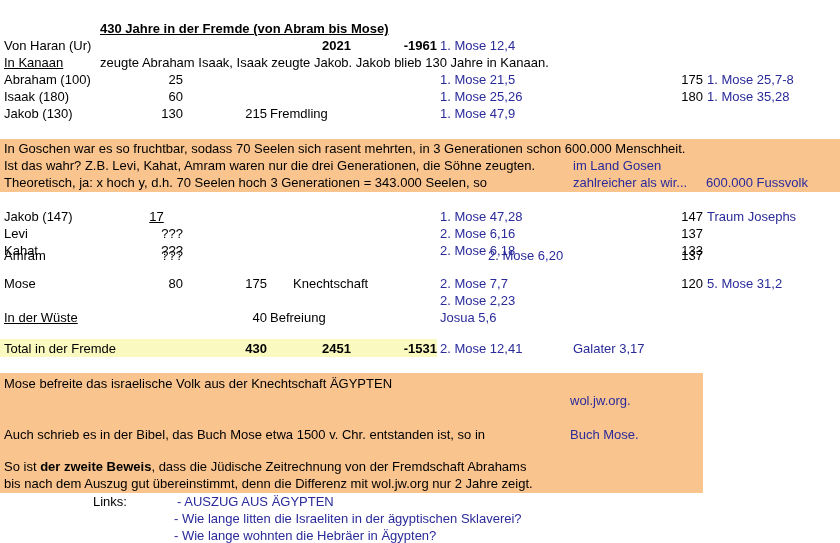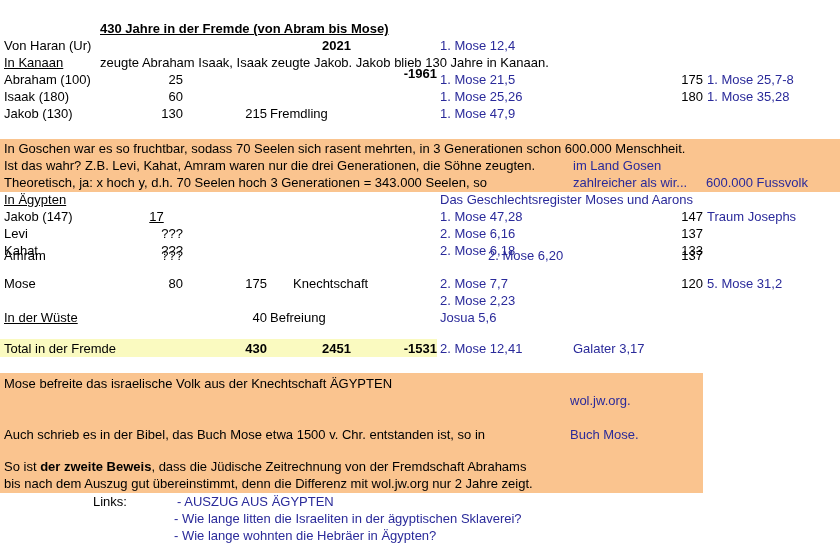--- a/index.html
+++ b/index.html
@@ -33,21 +33,21 @@
   <div class="band orange" style="top:373px;left:0;width:703px;height:120px;"></div>
 
 
   <div class="r" style="top:21px;">
     <span class="t b u" style="left:100px;">430 Jahre in der Fremde (von Abram bis Mose)</span>
   </div>
 
   <div class="r" style="top:38px;">
     <span class="t" style="left:4px;">Von Haran (Ur)</span>
     <span class="t num b" style="left:295px;width:56px;">2021</span>
-    <span class="t num b" style="left:377px;width:60px;margin-top:28px;">-1961</span>
+    <span class="t num b" style="left:377px;width:60px;">-1961</span>
     <span class="t blue" style="left:440px;">1. Mose 12,4</span>
   </div>
 
   <div class="r" style="top:55px;">
     <span class="t u" style="left:4px;">In Kanaan</span>
     <span class="t" style="left:100px;">zeugte Abraham Isaak, Isaak zeugte Jakob. Jakob blieb 130 Jahre in Kanaan.</span>
   </div>
 
   <div class="r" style="top:72px;">
     <span class="t" style="left:4px;">Abraham (100)</span>
@@ -79,24 +79,20 @@
   <div class="r" style="top:158px;">
     <span class="t" style="left:4px;">Ist das wahr? Z.B. Levi, Kahat, Amram waren nur die drei Generationen, die Söhne zeugten.</span>
     <span class="t blue" style="left:573px;">im Land Gosen</span>
   </div>
   <div class="r" style="top:175px;">
     <span class="t" style="left:4px;">Theoretisch, ja: x hoch y, d.h. 70 Seelen hoch 3 Generationen = 343.000 Seelen, so</span>
     <span class="t blue" style="left:573px;">zahlreicher als wir...</span>
     <span class="t blue" style="left:706px;">600.000 Fussvolk</span>
   </div>
 
-  <div class="r" style="top:192px;">
-    <span class="t u" style="left:4px;">In Ägypten</span>
-    <span class="t blue" style="left:440px;">Das Geschlechtsregister Moses und Aarons</span>
-  </div>
 
   <div class="r" style="top:209px;">
     <span class="t" style="left:4px;">Jakob (147)</span>
     <span class="t num u" style="left:130px;width:53px;text-align:center;">17</span>
     <span class="t blue" style="left:440px;">1. Mose 47,28</span>
     <span class="t num" style="left:655px;width:48px;">147</span>
     <span class="t blue" style="left:707px;">Traum Josephs</span>
   </div>
 
   <div class="r" style="top:226px;">

